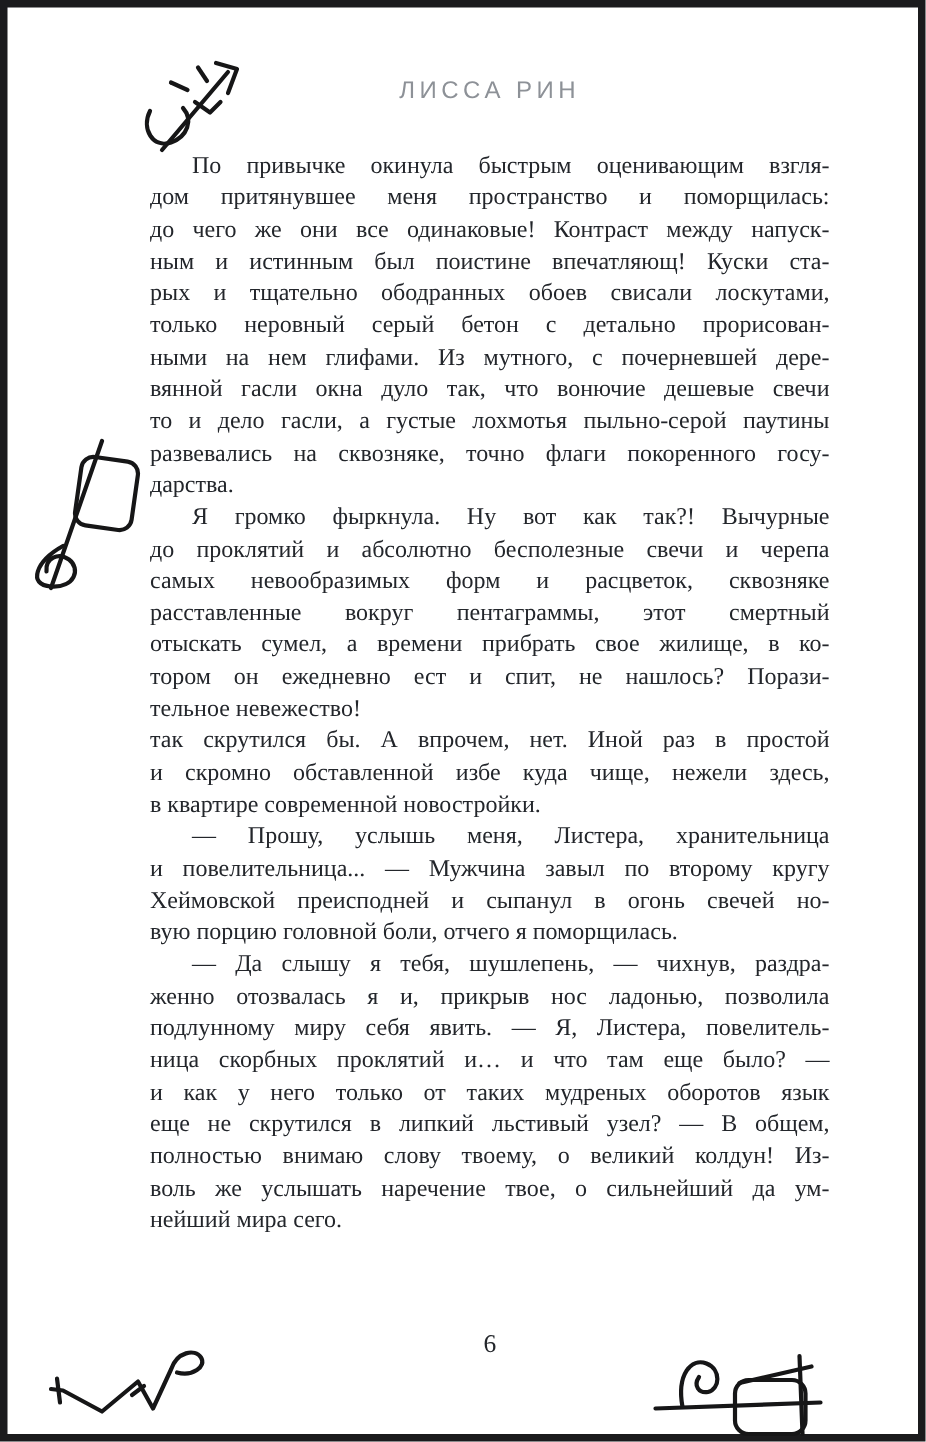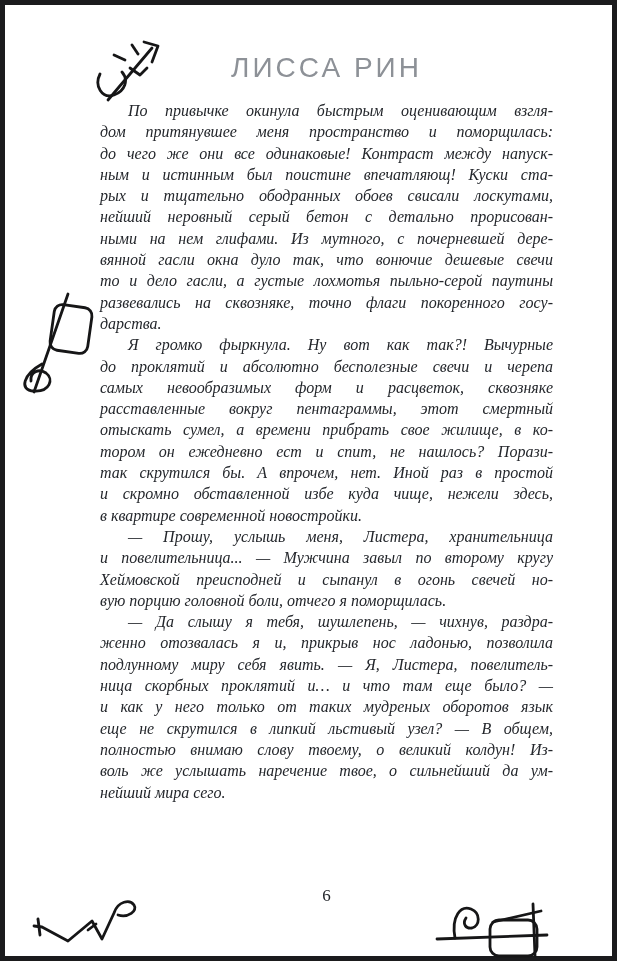--- a/index.html
+++ b/index.html
@@ -9,29 +9,29 @@
     font-family:"Liberation Serif", serif;overflow:hidden;
   }
   .page-frame{
     position:absolute;inset:0;border:5px solid #1b1b1d;box-sizing:border-box;
     pointer-events:none;
   }
   .running-header{
     position:absolute;left:100px;top:52px;width:453px;
     text-align:center;
     font-family:"Liberation Sans", sans-serif;
-    font-size:28px;font-weight:400;letter-spacing:3px;
+    font-size:16px;font-weight:400;letter-spacing:3px;
     color:#8d9197;
   }
   .text-block{
     position:absolute;left:100px;top:100px;width:453px;
     font-size:16px;line-height:21.3px;color:#23262b;
     text-rendering:optimizeLegibility;
   }
-  .para{margin:0;padding:0;font-style:italic;}
+  .para{margin:0;padding:0;}
   .line{
     text-align:justify;text-align-last:justify;
     height:21.3px;overflow:visible;
   }
   .line.first{padding-left:28px;}
   .line.last{text-align-last:left;}
   .page-number{
     position:absolute;left:100px;top:886px;width:453px;
     text-align:center;font-size:17px;color:#23262b;
   }
@@ -86,34 +86,35 @@
   </svg>
 </div>
 
 <div class="text-block">
     <div class="para">
       <div class="line first">По привычке окинула быстрым оценивающим взгля-</div>
       <div class="line">дом притянувшее меня пространство и поморщилась:</div>
       <div class="line">до чего же они все одинаковые! Контраст между напуск-</div>
       <div class="line">ным и истинным был поистине впечатляющ! Куски ста-</div>
       <div class="line">рых и тщательно ободранных обоев свисали лоскутами,</div>
-      <div class="line">нейший неровный серый бетон с детально прорисован-</div>
+      <div class="line">только неровный серый бетон с детально прорисован-</div>
       <div class="line">ными на нем глифами. Из мутного, с почерневшей дере-</div>
       <div class="line">вянной гасли окна дуло так, что вонючие дешевые свечи</div>
       <div class="line">то и дело гасли, а густые лохмотья пыльно-серой паутины</div>
       <div class="line">развевались на сквозняке, точно флаги покоренного госу-</div>
       <div class="line last">дарства.</div>
     </div>
     <div class="para">
       <div class="line first">Я громко фыркнула. Ну вот как так?! Вычурные</div>
       <div class="line">до проклятий и абсолютно бесполезные свечи и черепа</div>
       <div class="line">самых невообразимых форм и расцветок, сквозняке</div>
       <div class="line">расставленные вокруг пентаграммы, этот смертный</div>
       <div class="line">отыскать сумел, а времени прибрать свое жилище, в ко-</div>
       <div class="line">тором он ежедневно ест и спит, не нашлось? Порази-</div>
+      <div class="line last">тельное невежество!</div>
     </div>
     <div class="para">
       <div class="line">так скрутился бы. А впрочем, нет. Иной раз в простой</div>
       <div class="line">и скромно обставленной избе куда чище, нежели здесь,</div>
       <div class="line last">в квартире современной новостройки.</div>
     </div>
     <div class="para">
       <div class="line first">— Прошу, услышь меня, Листера, хранительница</div>
       <div class="line">и повелительница... — Мужчина завыл по второму кругу</div>
       <div class="line">Хеймовской преисподней и сыпанул в огонь свечей но-</div>

